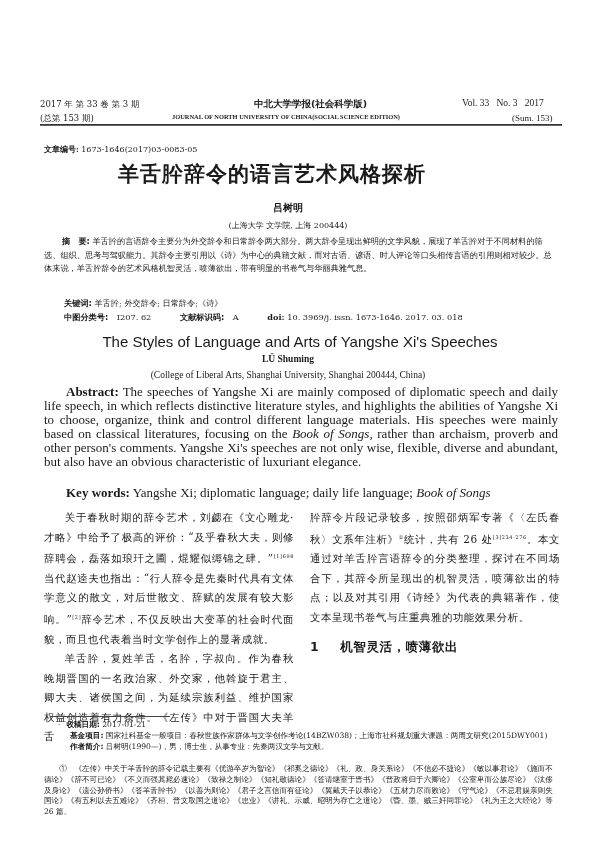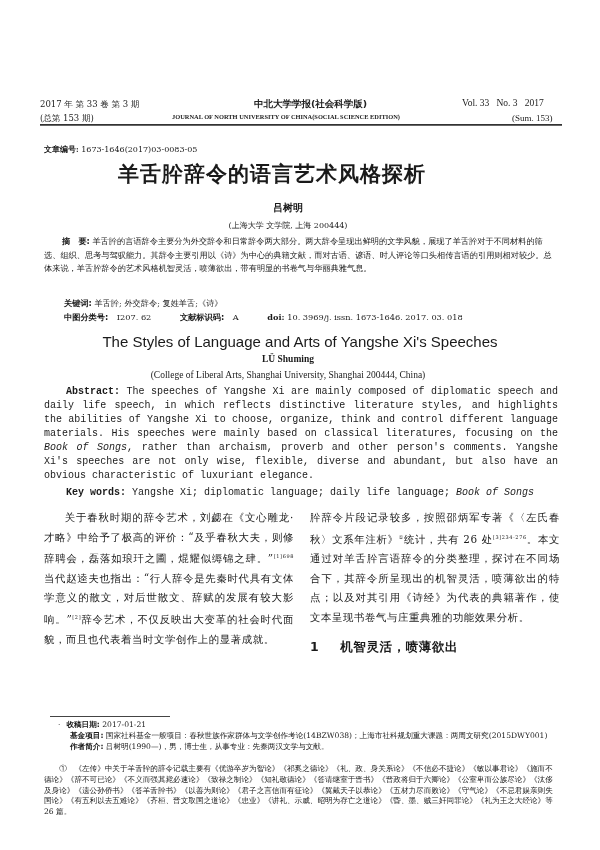--- a/index.html
+++ b/index.html
@@ -10,21 +10,21 @@
   .hdr-rule { position: absolute; left: 40px; width: 522px; height: 0;
               border-top: 1.5px solid #333; border-bottom: 0.5px solid #666; top: 124px; }
   .cn-title { font-family: "DejaVu Sans", sans-serif; font-size: 21px; font-weight: bold;
               letter-spacing: 1px; text-align: center; width: 544px; left: 0; }
   .center { text-align: center; width: 576px; left: 0; }
   .small { font-size: 8px; }
   .body-cn { font-size: 8.2px; line-height: 13.5px; }
   .bold { font-weight: bold; }
   .en-title { font-family: "Liberation Sans", sans-serif; font-size: 15px; text-align: center;
               width: 600px; left: 0; }
-  .en-body { font-family: Liberation Mono, monospace; font-size: 10px; line-height: 14px;
+  .en-body { font-family: Liberation Serif, serif; font-size: 13px; line-height: 14px;
              text-align: justify; }
   .col-text { font-size: 10.4px; line-height: 19.5px; text-align: justify; letter-spacing: 0.6px; }
   .indent { text-indent: 2em; }
   .sup { font-size: 5px; vertical-align: super; }
   .section-h { font-family: "DejaVu Sans", sans-serif; font-weight: bold; font-size: 12.5px; }
   .fn-rule { position: absolute; left: 50px; width: 120px; border-top: 0.8px solid #444; top: 716px; }
   .fn { font-size: 7.6px; line-height: 10.8px; }
   .fn-label { font-weight: bold; font-family: "DejaVu Sans", sans-serif; }
   i { font-style: italic; }
 </style>
@@ -48,21 +48,21 @@
 <div class="abs center bold" style="top:201px; font-size:10px;">吕树明</div>
 <div class="abs center small" style="top:220px;">(上海大学 文学院, 上海 200444)</div>
 
 <div class="abs body-cn" style="left:44px; top:235px; width:514px;">
   <span class="bold" style="padding-left:18px; font-family:'DejaVu Sans',sans-serif;">摘　要:</span>
   <span>羊舌肸的言语辞令主要分为外交辞令和日常辞令两大部分。两大辞令呈现出鲜明的文学风貌，展现了羊舌肸对于不同材料的筛选、组织、思考与驾驭能力。其辞令主要引用以《诗》为中心的典籍文献，而对古语、谚语、时人评论等口头相传言语的引用则相对较少。总体来说，羊舌肸辞令的艺术风格机智灵活，喷薄欲出，带有明显的书卷气与华丽典雅气息。</span>
 </div>
 
 <div class="abs body-cn" style="left:64px; top:297px;">
   <span class="bold" style="font-family:'DejaVu Sans',sans-serif;">关键词:</span>
-  <span>羊舌肸; 外交辞令; 复姓羊舌;《诗》</span>
+  <span>羊舌肸; 外交辞令; 日常辞令;《诗》</span>
 </div>
 
 <div class="abs body-cn" style="left:64px; top:311px; width:500px;">
   <span class="bold" style="font-family:'DejaVu Sans',sans-serif;">中图分类号:</span>
   <span style="margin-left:6px;margin-top:8px;">I207. 62</span>
   <span class="bold" style="margin-left:26px; font-family:'DejaVu Sans',sans-serif;">文献标识码:</span>
   <span style="margin-left:6px;">A</span>
   <span class="bold" style="margin-left:26px;">doi:</span>
   <span>10. 3969/j. issn. 1673-1646. 2017. 03. 018</span>
 </div>
@@ -76,20 +76,21 @@
   <span>The speeches of Yangshe Xi are mainly composed of diplomatic speech and daily life speech, in which reflects distinctive literature styles, and highlights the abilities of Yangshe Xi to choose, organize, think and control different language materials. His speeches were mainly based on classical literatures, focusing on the </span><i>Book of Songs</i><span>, rather than archaism, proverb and other person's comments. Yangshe Xi's speeches are not only wise, flexible, diverse and abundant, but also have an obvious characteristic of luxuriant elegance.</span>
 </div>
 
 <div class="abs en-body" style="left:66px; top:486px;">
   <span class="bold">Key words:</span>
   <span>Yangshe Xi; diplomatic language; daily life language; </span><i>Book of Songs</i>
 </div>
 
 <div class="abs col-text" style="left:44px; top:508px; width:250px;">
   <p class="indent" style="margin:0;"><span>关于春秋时期的辞令艺术，刘勰在《文心雕龙·才略》中给予了极高的评价：“及乎春秋大夫，则修辞聘会，磊落如琅玕之圃，焜耀似缛锦之肆。”</span><span class="sup">[1]698</span><span>当代赵逵夫也指出：“行人辞令是先秦时代具有文体学意义的散文，对后世散文、辞赋的发展有较大影响。”</span><span class="sup">[2]</span><span>辞令艺术，不仅反映出大变革的社会时代面貌，而且也代表着当时文学创作上的显著成就。</span></p>
+  <p class="indent" style="margin:0;">羊舌肸，复姓羊舌，名肸，字叔向。作为春秋晚期晋国的一名政治家、外交家，他斡旋于君主、卿大夫、诸侯国之间，为延续宗族利益、维护国家权益创造着有力条件。《左传》中对于晋国大夫羊舌</p>
 </div>
 
 <div class="abs col-text" style="left:310px; top:508px; width:250px;">
   <p style="margin:0;"><span>肸辞令片段记录较多，按照邵炳军专著《〈左氏春秋〉文系年注析》</span><span class="sup">①</span><span>统计，共有 26 处</span><span class="sup">[3]234-276</span><span>。本文通过对羊舌肸言语辞令的分类整理，探讨在不同场合下，其辞令所呈现出的机智灵活，喷薄欲出的特点；以及对其引用《诗经》为代表的典籍著作，使文本呈现书卷气与庄重典雅的功能效果分析。</span></p>
   <div class="section-h" style="margin:10px 0 6px 0;">
     <span>1</span>
     <span style="margin-left:16px;">机智灵活，喷薄欲出</span>
   </div>
 </div>
 

